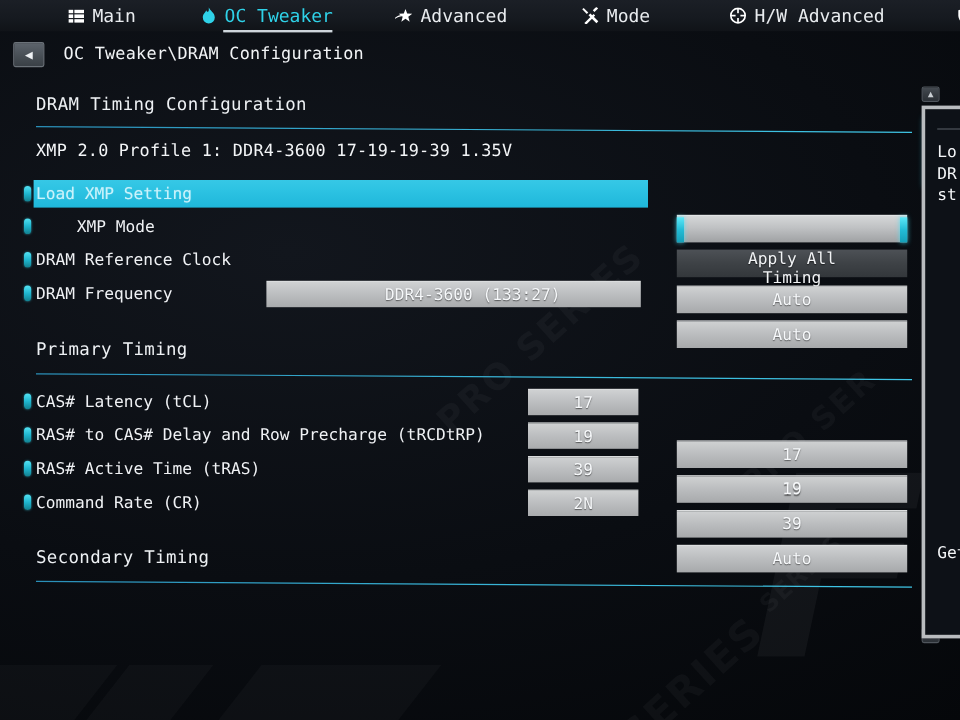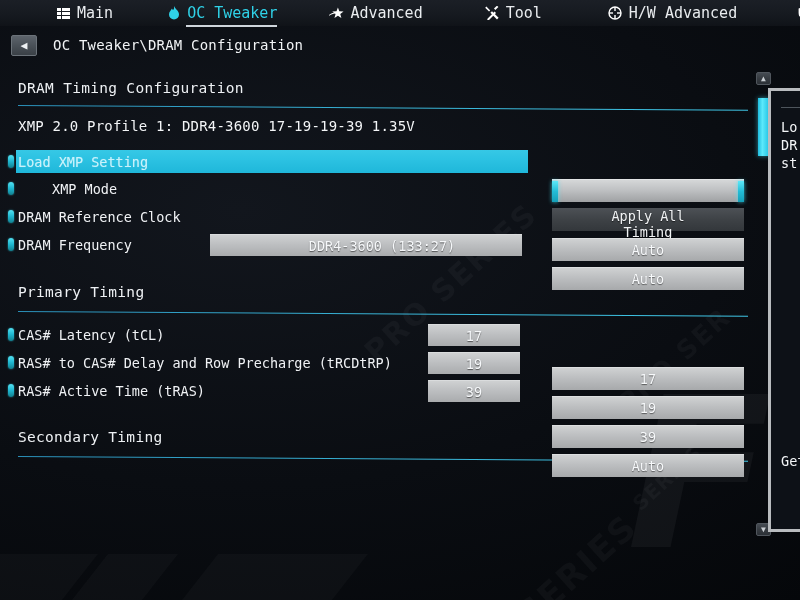--- a/index.html
+++ b/index.html
@@ -91,21 +91,21 @@
     color: #eef1f4; font-size: 11px; line-height: 1;
   }
   #crumb-text {
     margin-left: 16px;
     color: #f2f4f6;
     font-size: 14px;
     letter-spacing: 0.2px;
   }
 
   
-  #content { position: absolute; top: 66px; left: 0; width: 672px; height: 494px; }
+  #content { position: absolute; top: 66px; left: 12px; width: 672px; height: 494px; }
 
   
   #left-pane {
     position: absolute; top: 0; left: 0;
     width: 752px; height: 476px;
     padding: 14px 0 0 0;
     overflow: hidden;
   }
 
   .section-head {
@@ -351,21 +351,21 @@
 
     <div class="nav-item" style="margin-left:62px;">
       <span class="nav-ico">
         <svg width="14" height="14" viewBox="0 0 14 14">
           <path d="M1.4 0.6 L5.2 4.4 L4 5.6 L0.2 1.8 Z" fill="currentColor"></path>
           <path d="M13.4 1 L10.4 4 L9 2.6 L12 -0.4 Z" fill="currentColor"></path>
           <path d="M2 13.2 L9.6 5.6 L11 7 L3.4 14.6 Z" fill="currentColor"></path>
           <path d="M12 13.4 L5.4 6.8 L7 5.2 L13.6 11.8 Z" fill="currentColor"></path>
         </svg>
       </span>
-      <span>Tool</span>
+      <span>Mode</span>
     </div>
 
     <div class="nav-item" style="margin-left:66px;">
       <span class="nav-ico">
         <svg width="14" height="14" viewBox="0 0 14 14">
           <circle cx="7" cy="7" r="6" fill="none" stroke="currentColor" stroke-width="1.4"></circle>
           <rect x="6.3" y="1" width="1.4" height="4" fill="currentColor"></rect>
           <rect x="6.3" y="9" width="1.4" height="4" fill="currentColor"></rect>
           <rect x="1" y="6.3" width="4" height="1.4" fill="currentColor"></rect>
           <rect x="9" y="6.3" width="4" height="1.4" fill="currentColor"></rect>
@@ -434,20 +434,25 @@
         </div>
         <div class="row" style="margin-top:5px;">
           <div class="bullet"></div>
           <div class="row-label">RAS# to CAS# Delay and Row Precharge (tRCDtRP)</div>
           <div class="valbox mid">19</div>
         </div>
         <div class="row" style="margin-top:5px;">
           <div class="bullet"></div>
           <div class="row-label">RAS# Active Time (tRAS)</div>
           <div class="valbox mid">39</div>
+        </div>
+        <div class="row" style="margin-top:5px;">
+          <div class="bullet"></div>
+          <div class="row-label">Command Rate (CR)</div>
+          <div class="valbox mid">2N</div>
         </div>
       </div>
 
       <div class="section-head" style="margin-top:27px;">Secondary Timing</div>
       <div class="hr-cyan" style="margin-top:11px;"></div>
     </div>
 
     <div id="right-col">
       <div class="rc-item dropdown" style="top:113px;">
         <span class="cap l"></span>

